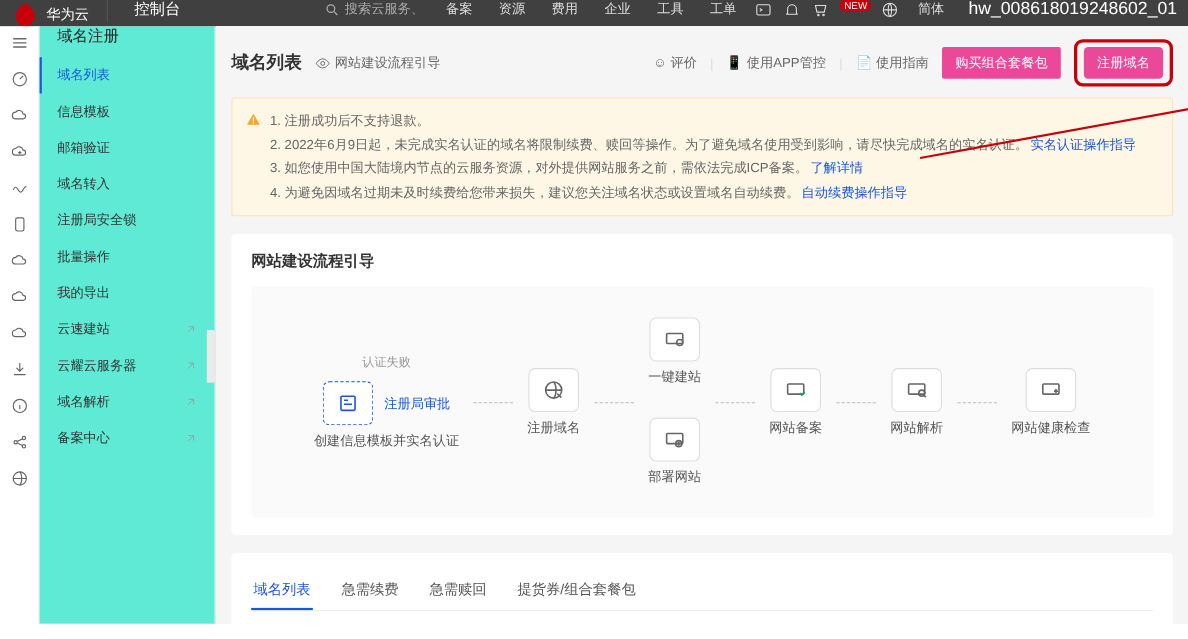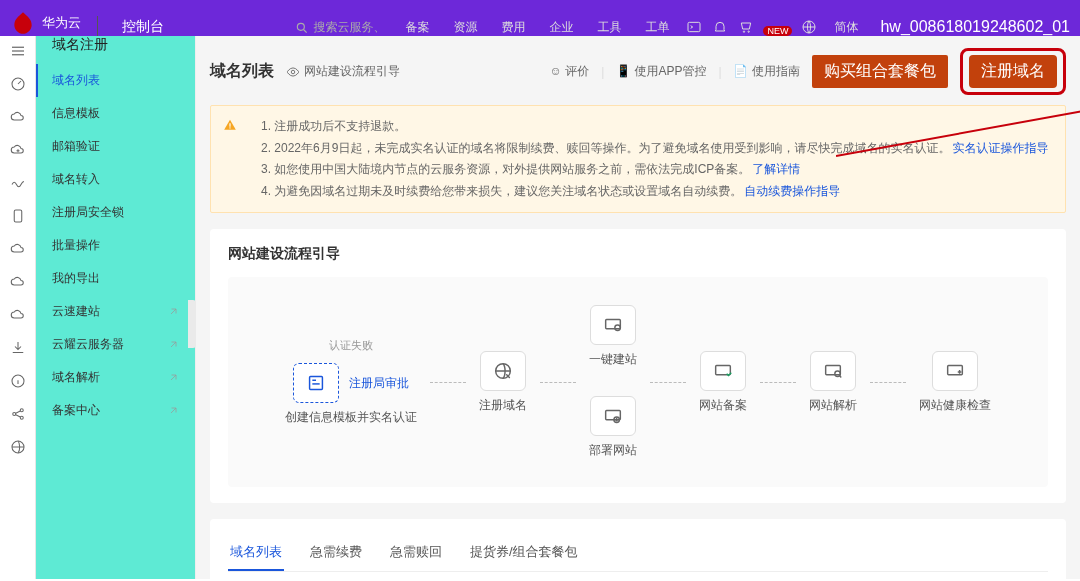--- a/index.html
+++ b/index.html
@@ -1,19 +1,19 @@
 <!DOCTYPE html>
 <html><head>
   <meta charset="utf-8">
   <style>
     * { margin: 0; padding: 0; box-sizing: border-box; font-family: "Microsoft YaHei", Arial, sans-serif; }
     body { width: 1080px; height: 581px; overflow: hidden; background: #fff; font-size: 12px; color: #333; }
 
     
-    .topbar { height: 36px; background: #6d28d9; color: #fff; display: flex; align-items: flex-end; padding: 0 10px; gap: 8px; }
+    .topbar { height: 24px; background: #404040; color: #fff; display: flex; align-items: flex-start; padding: 0 10px; gap: 8px; }
     .logo-block { display: flex; align-items: center; gap: 6px; }
     .hw-logo { width: 26px; height: 26px; }
     .brand-text { font-size: 13px; }
     .divider-v { width: 1px; height: 20px; background: #555; margin: 0 8px; }
     .console-btn { font-size: 14px; padding: 0 8px; }
     .top-search { display: flex; align-items: center; gap: 4px; color: #aaa; margin-left: auto; margin-right: 4px; }
     .top-search svg { width: 14px; height: 14px; }
     .top-link { color: #ddd; font-size: 12px; padding: 0 8px; cursor: pointer; }
     .top-icon { width: 18px; height: 18px; display: inline-flex; align-items: center; justify-content: center; }
     .top-icon svg { width: 16px; height: 16px; stroke: #ddd; fill: none; }
@@ -33,25 +33,25 @@
     .nav-handle { position: absolute; left: 188px; top: 300px; width: 8px; height: 48px; background: #eaeaea; border-radius: 0 3px 3px 0; }
 
     .content { flex: 1; background: #f5f5f5; overflow-y: auto; padding: 12px 14px; position: relative; }
 
     .header-row { display: flex; align-items: center; gap: 12px; margin-bottom: 10px; }
     .page-title { font-size: 16px; font-weight: 600; }
     .eye-link { display: flex; align-items: center; gap: 4px; color: #666; }
     .eye-link svg { width: 14px; height: 14px; }
     .header-right { margin-left: auto; display: flex; align-items: center; gap: 12px; color: #666; }
     .header-right .sep { color: #ddd; }
-    .btn-red { background: #c2410c; color: #fff; border: none; padding: 6px 12px; font-size: 16px; border-radius: 2px; cursor: pointer; }
+    .btn-red { background: #ec4899; color: #fff; border: none; padding: 6px 12px; font-size: 12px; border-radius: 2px; cursor: pointer; }
     .btn-highlight { border: 3px solid #c7000b; border-radius: 8px; padding: 4px 6px; }
     .btn-highlight .btn-red { border-radius: 4px; }
 
-    .alert-box { background: #fff7e6; border: 1px solid #ffe2b0; padding: 10px 12px; border-radius: 2px; margin-bottom: 16px; display: flex; gap: 24px; }
+    .alert-box { background: #fff7e6; border: 1px solid #ffe2b0; padding: 10px 12px; border-radius: 2px; margin-bottom: 16px; display: flex; gap: 8px; }
     .alert-box .warn-icon { width: 14px; height: 14px; flex-shrink: 0; margin-top: 2px; }
     .alert-lines { font-size: 12px; color: #666; line-height: 1.8; }
     .alert-lines .link { color: #1a56db; cursor: pointer; margin-left: 2px; }
 
     .panel { background: #fff; border-radius: 4px; padding: 16px 18px; margin-bottom: 16px; }
     .panel-title { font-size: 14px; font-weight: 600; margin-bottom: 14px; }
 
     .flow-area { background: #fafafa; border-radius: 4px; padding: 28px 24px; display: flex; align-items: center; justify-content: center; gap: 13px; }
     .flow-col { display: flex; flex-direction: column; align-items: center; gap: 6px; }
     .flow-icon-box { width: 46px; height: 40px; border: 1px solid #ddd; border-radius: 6px; background: #fff; display: flex; align-items: center; justify-content: center; }

